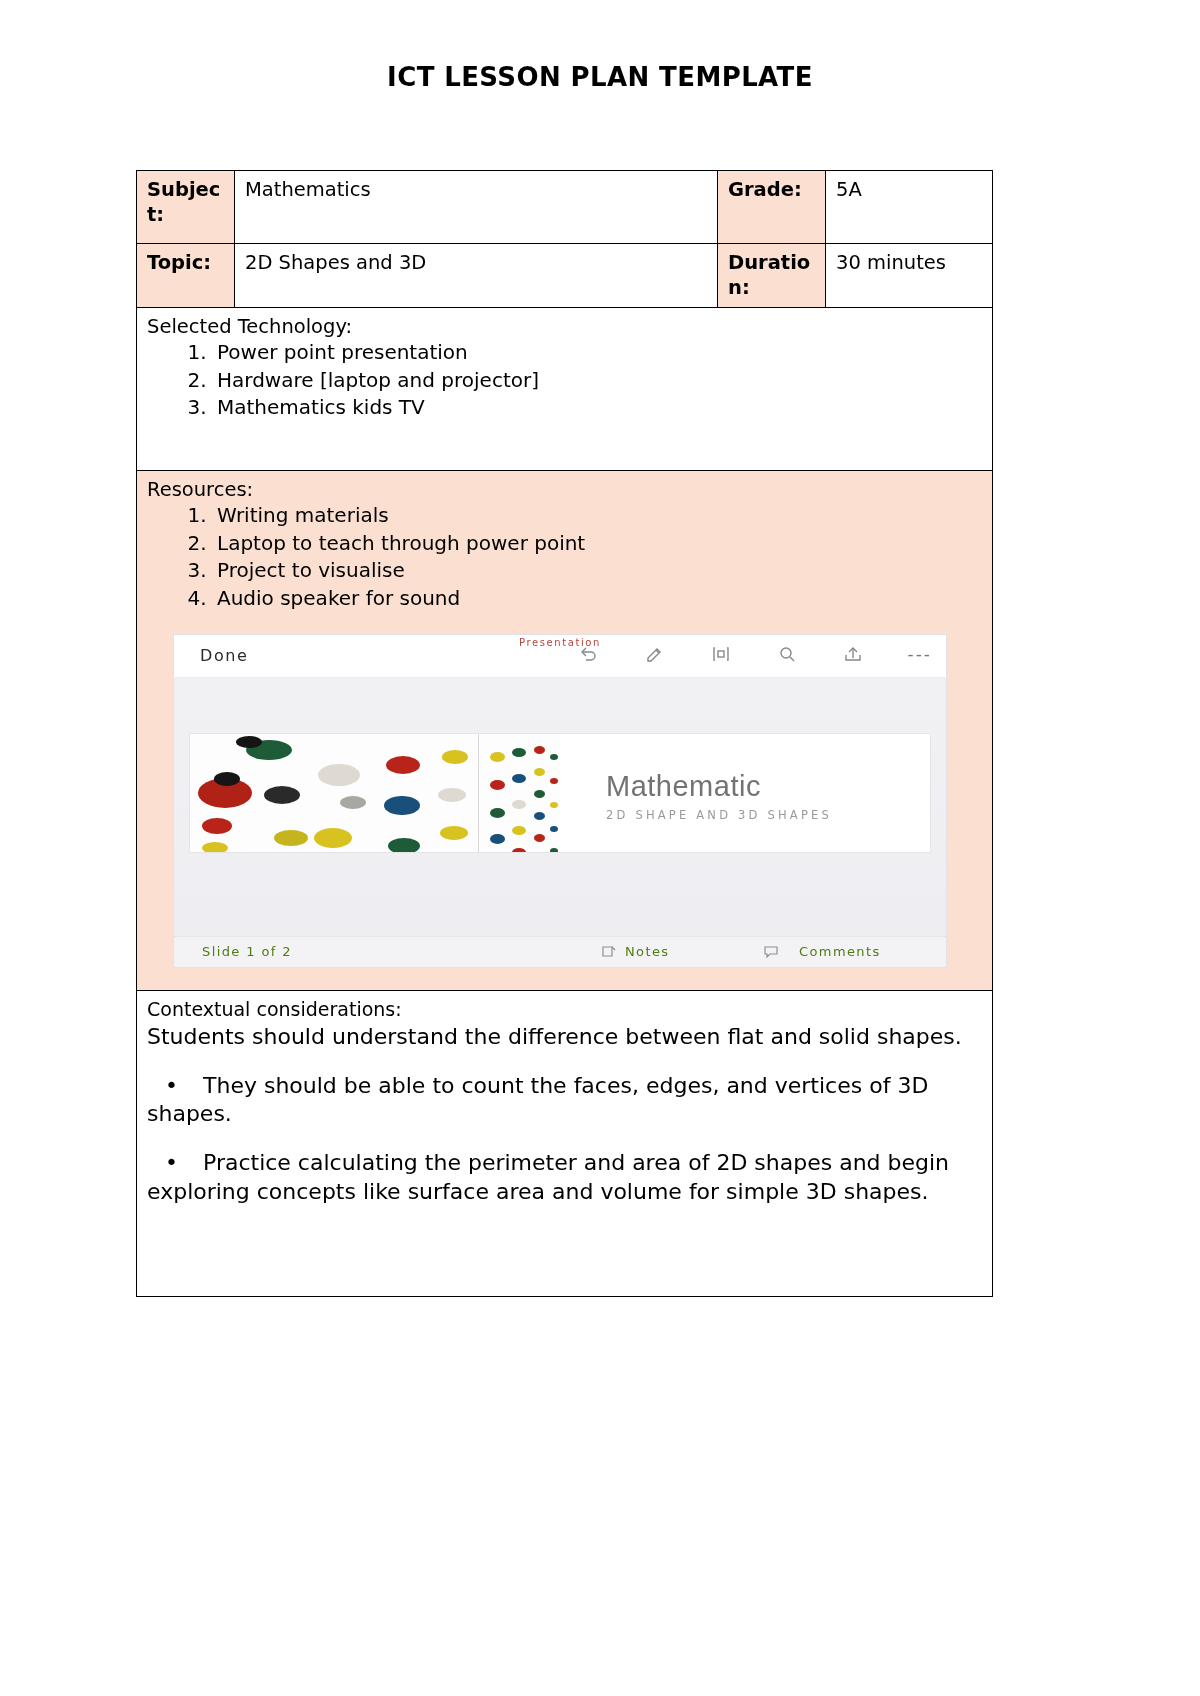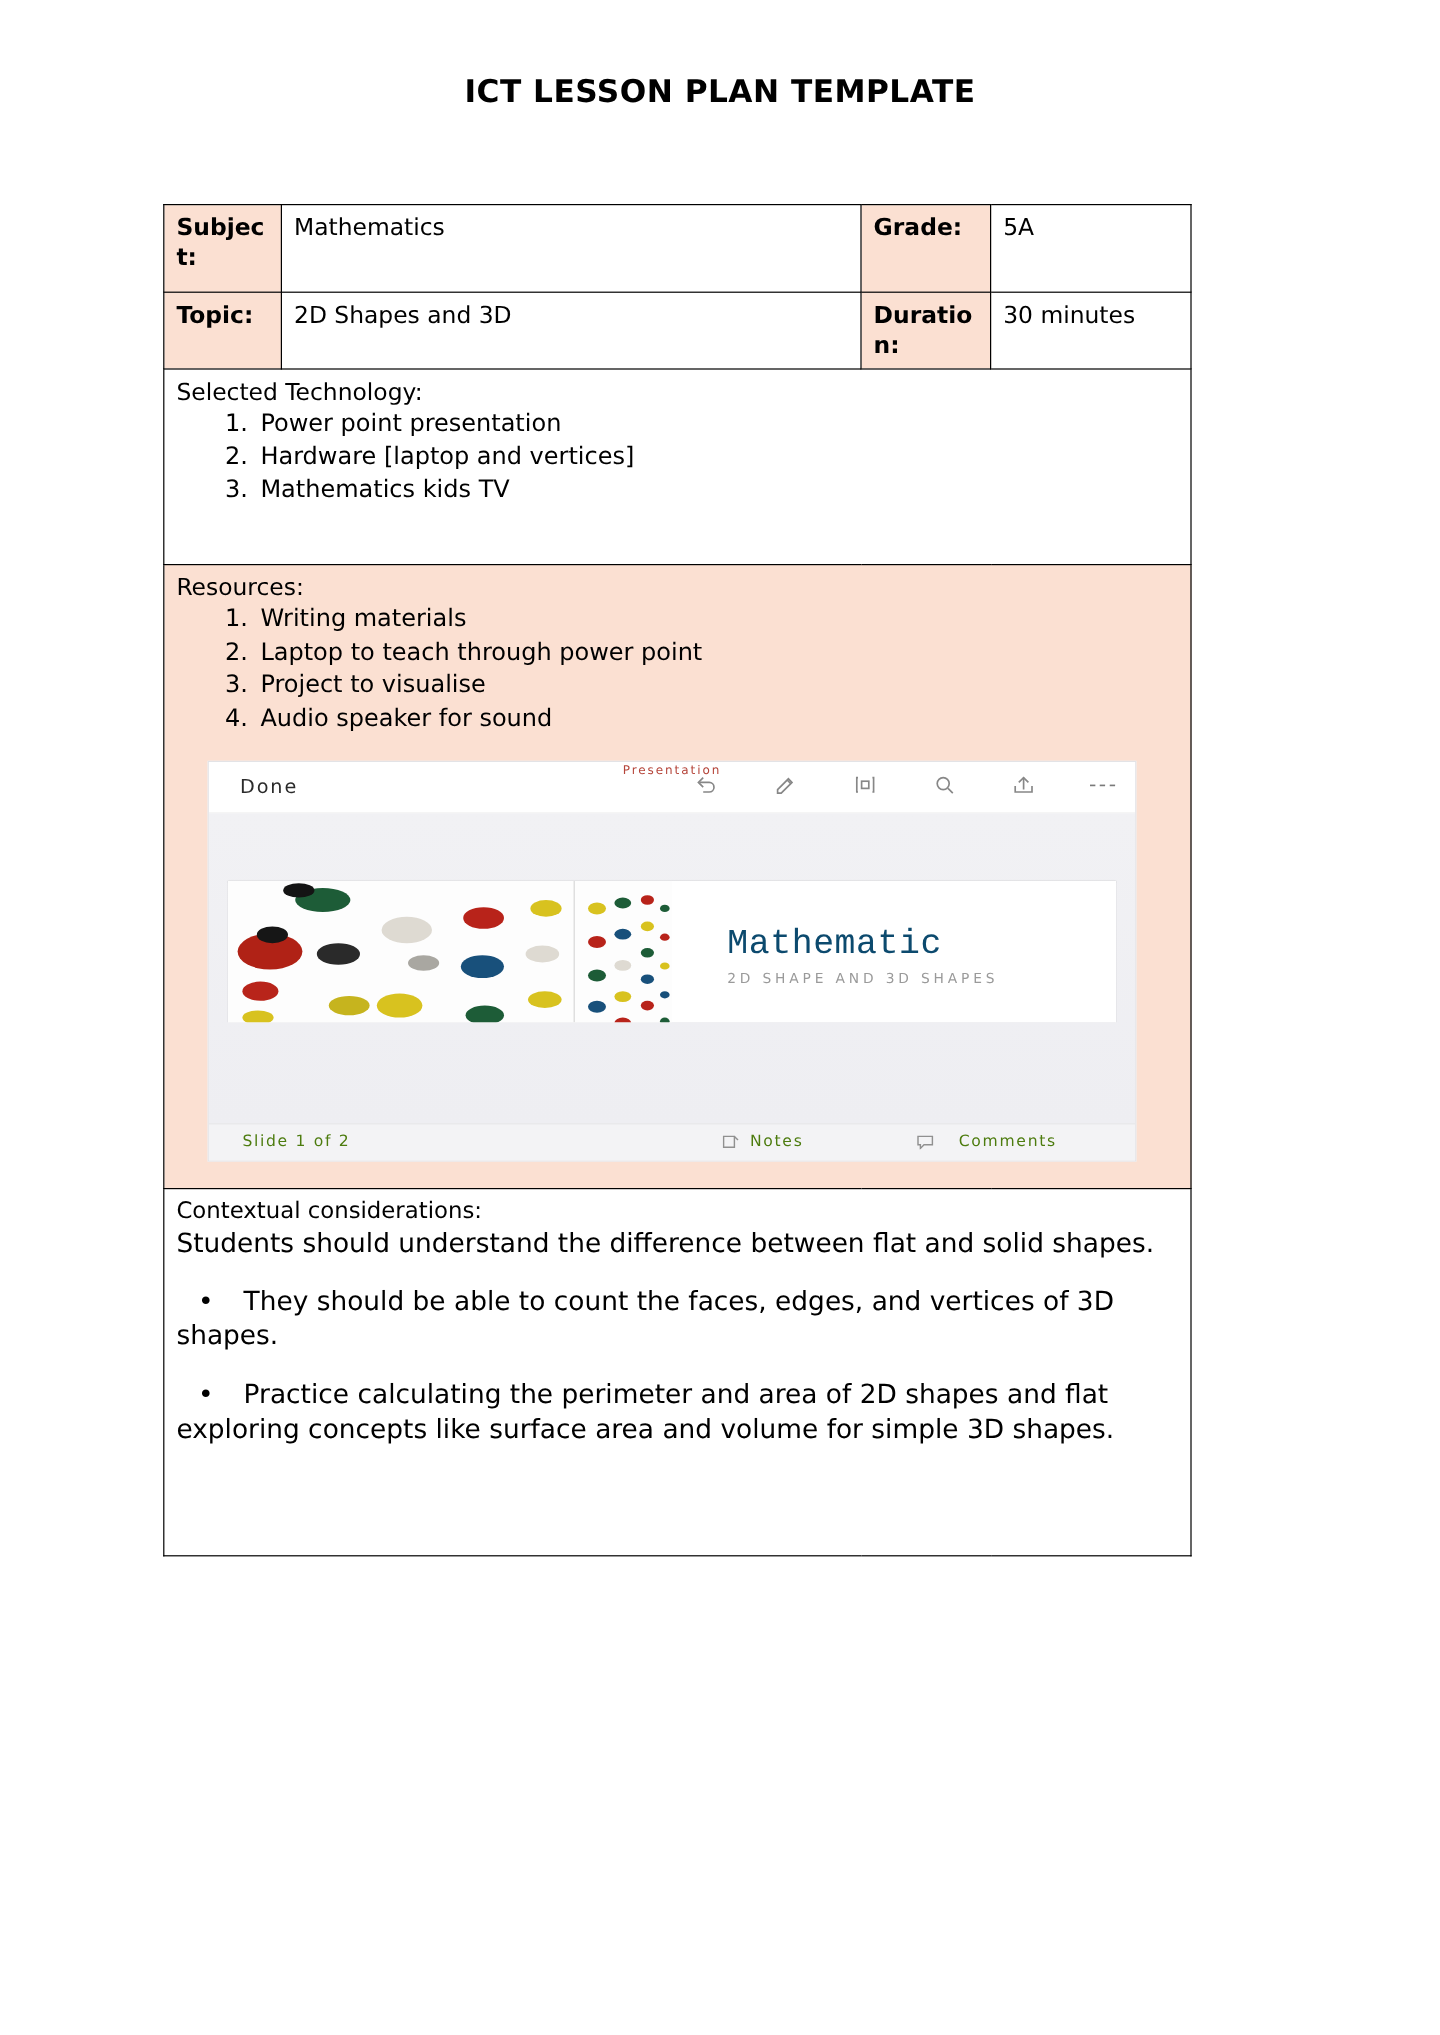--- a/index.html
+++ b/index.html
@@ -187,23 +187,23 @@
     bottom: 0;
     width: 1px;
     background: #d8d8d8;
   }
   .slide-text {
     flex: 1;
     padding-left: 46px;
     padding-top: 38px;
   }
   .slide-title {
-    font-family: Liberation Mono, monospace;
+    font-family: Liberation Sans, sans-serif;
     font-size: 29px;
-    color: #0c4a6e;
+    color: #737373;
     letter-spacing: 0.5px;
     line-height: 1;
   }
   .slide-sub {
     margin-top: 7px;
     font-size: 11.5px;
     color: #9a9a9a;
     letter-spacing: 3.2px;
   }
   .ppt-statusbar {
@@ -292,21 +292,21 @@
         <td>2D Shapes and 3D</td>
         <td class="shade lbl" style="white-space:pre-line">Duratio
 n:</td>
         <td>30 minutes</td>
       </tr>
       <tr>
         <td colspan="4" class="block-cell">
           <p>Selected Technology:</p>
           <ol class="numlist">
             <li>Power point presentation</li>
-            <li>Hardware [laptop and vertices]</li>
+            <li>Hardware [laptop and projector]</li>
             <li>Mathematics kids TV</li>
           </ol>
           <div class="tech-pad"></div>
         </td>
       </tr>
       <tr>
         <td colspan="4" class="shade block-cell">
           <p>Resources:</p>
           <ol class="numlist">
             <li>Writing materials</li>
@@ -426,20 +426,20 @@
         </td>
       </tr>
       <tr>
         <td colspan="4" class="ctx-cell">
           <div class="ctx-head">Contextual considerations:</div>
           <div class="ctx-lead">Students should understand the difference between flat and solid shapes.</div>
           <div class="ctx-bullet">
             <span class="bdot">•</span><span>They should be able to count the faces, edges, and vertices of 3D shapes.</span>
           </div>
           <div class="ctx-bullet">
-            <span class="bdot">•</span><span>Practice calculating the perimeter and area of 2D shapes and flat exploring concepts like surface area and volume for simple 3D shapes.</span>
+            <span class="bdot">•</span><span>Practice calculating the perimeter and area of 2D shapes and begin exploring concepts like surface area and volume for simple 3D shapes.</span>
           </div>
           <div class="ctx-pad"></div>
         </td>
       </tr>
     </tbody>
   </table>
 </div>
 
 </body></html>

